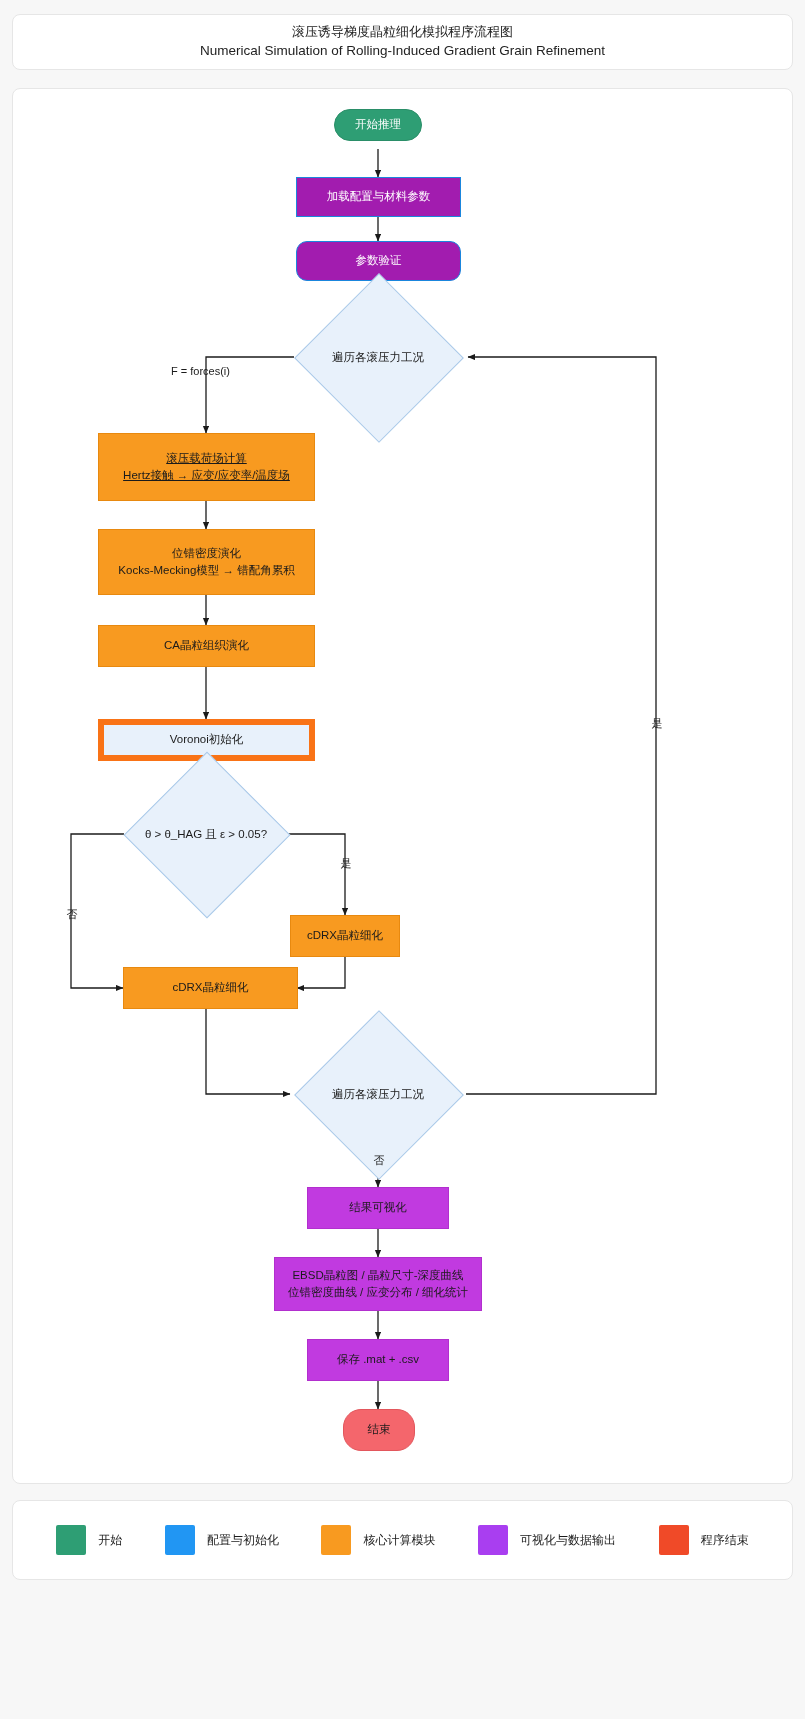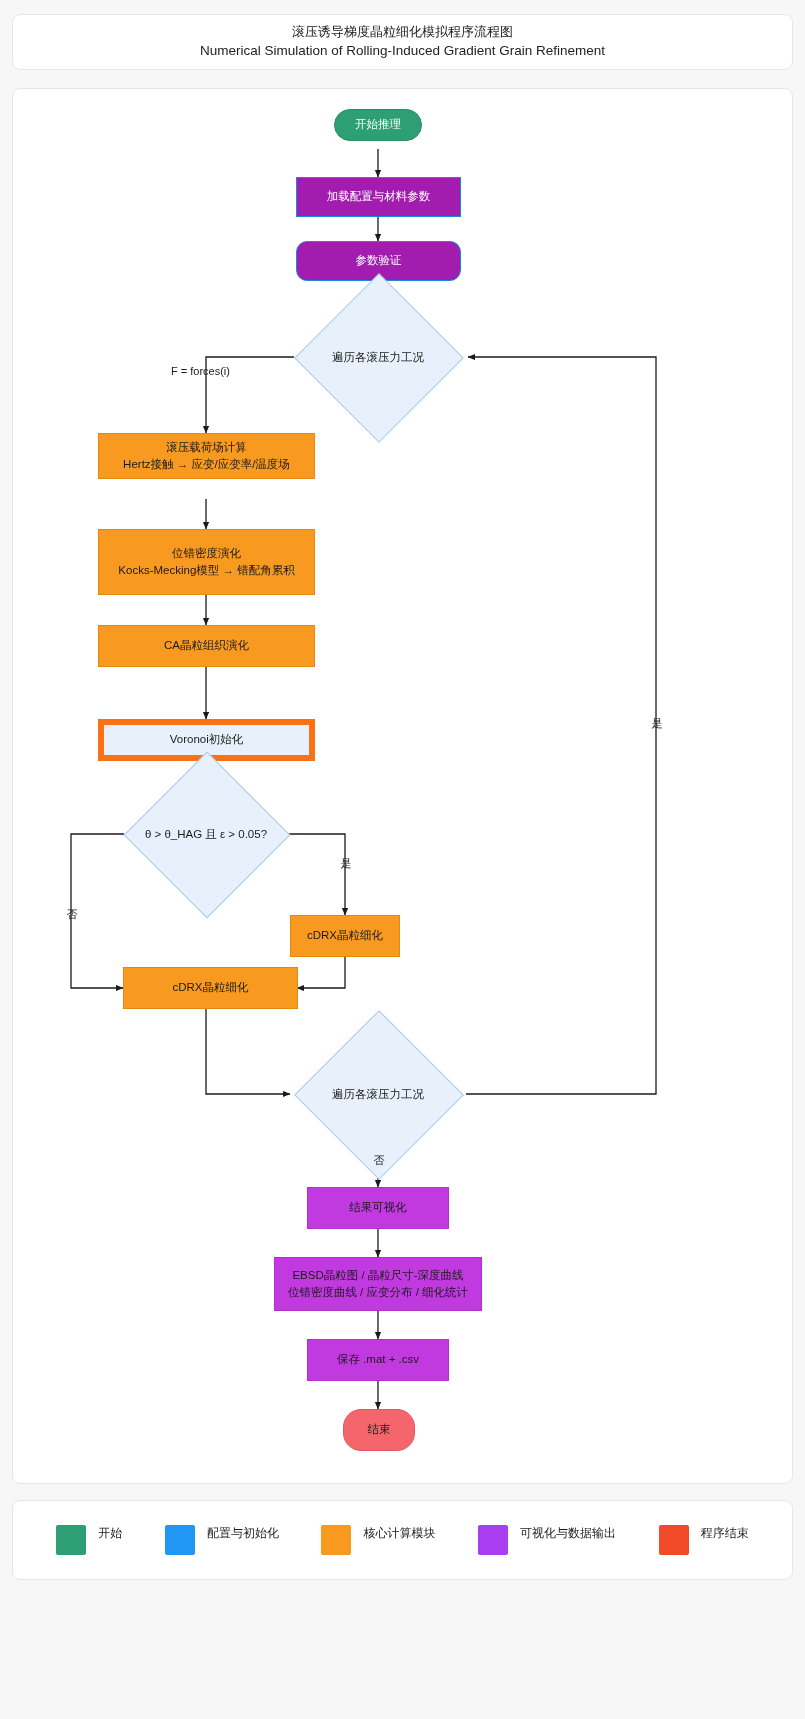--- a/index.html
+++ b/index.html
@@ -67,21 +67,21 @@
     position:absolute;font-size:11px;color:#1b1b1b;
     background:transparent;white-space:nowrap;z-index:3;
   }
   .edge-label.vert{writing-mode:vertical-rl;text-orientation:upright;letter-spacing:0;}
 
   
   .legend-row{
     width:100%;height:100%;display:flex;align-items:center;
     justify-content:space-around;padding:0 22px;box-sizing:border-box;
   }
-  .legend-item{display:flex;align-items:flex-start;gap:12px;}
+  .legend-item{display:flex;align-items:center;gap:12px;}
   .swatch{width:30px;height:30px;border-radius:2px;}
   .legend-label{font-size:12px;color:#1b1b1b;}
 </style>
 </head>
 <body>
 
 <div class="page">
 
   <div class="card" id="title-card">
     <div class="title-wrap">
@@ -147,21 +147,21 @@
 
       <div class="node n-proc-blue" style="left:283px;top:152px;width:165px;height:40px;border-radius:11px;">
         <span>参数验证</span>
       </div>
 
       <div class="diamond" style="left:306px;top:209px;width:118px;height:118px;">
         <div class="dshape"></div>
         <div class="dlabel">遍历各滚压力工况</div>
       </div>
 
-      <div class="node n-proc-orange" style="left:85px;top:344px;width:217px;height:46px;">
+      <div class="node n-proc-orange" style="left:85px;top:344px;width:217px;height:68px;text-decoration:underline;">
         <span>滚压载荷场计算
 Hertz接触 → 应变/应变率/温度场</span>
       </div>
 
       <div class="node n-proc-orange" style="left:85px;top:440px;width:217px;height:66px;">
         <span>位错密度演化
 Kocks-Mecking模型 → 错配角累积</span>
       </div>
 
       <div class="node n-proc-orange" style="left:85px;top:536px;width:217px;height:42px;">

